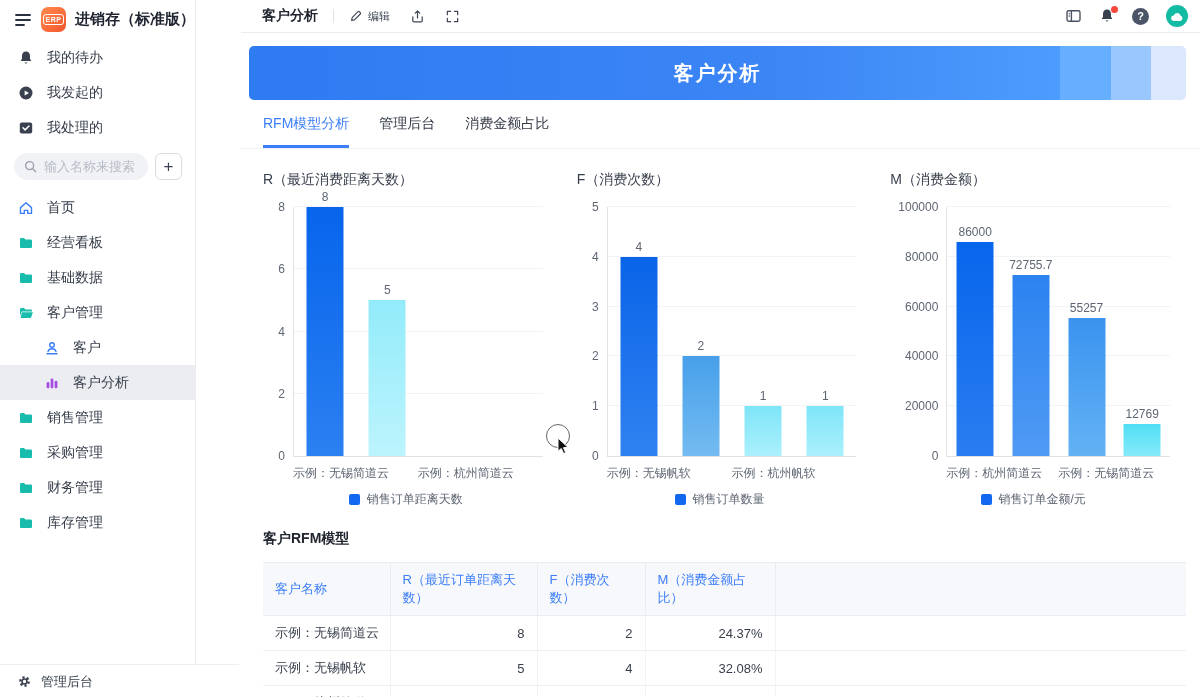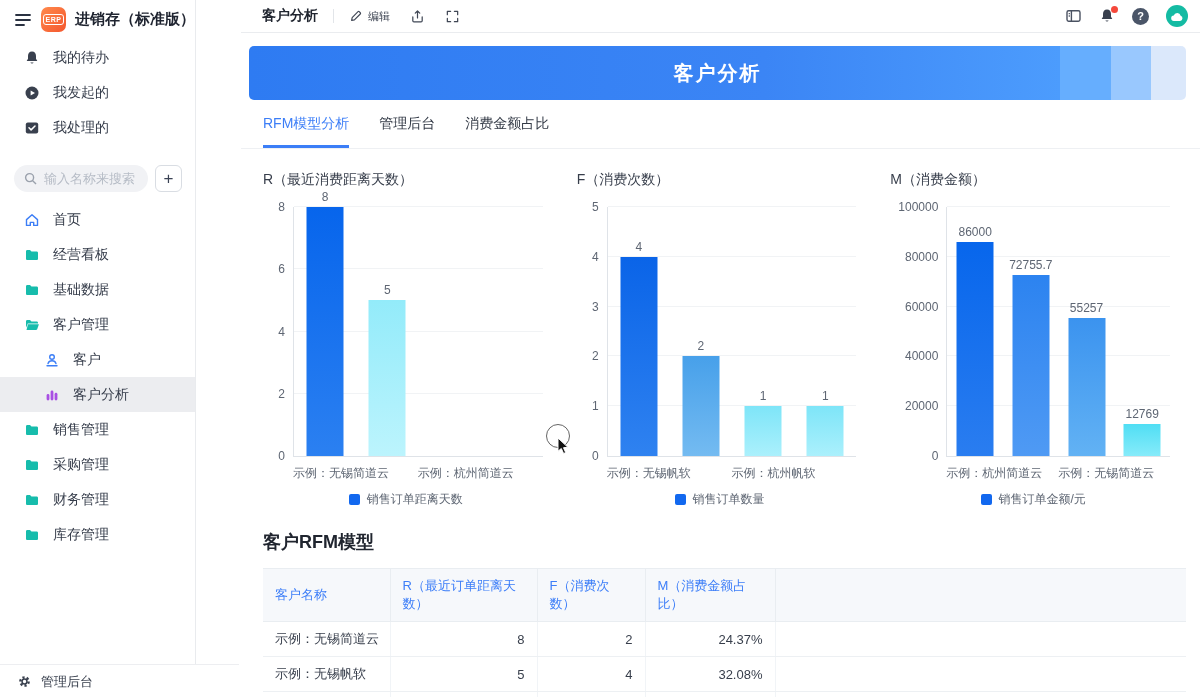--- a/index.html
+++ b/index.html
@@ -10,26 +10,26 @@
   
   .sidebar { position:absolute; left:0; top:0; width:196px; height:698px;
     background:#fff; border-right:1px solid #E9EBEE; }
   .app-row { display:flex; align-items:center; gap:9px; padding:7px 0 0 14px; height:32px; }
   .logo { width:25px; height:25px; border-radius:7px; background:linear-gradient(135deg,#FF8A4C,#F4572E);
     display:flex; align-items:center; justify-content:center; flex:none; }
   .logo-inner { border:1px solid #fff; border-radius:3px; color:#fff; font-size:7px; font-weight:bold;
     padding:1px 2px; line-height:1; letter-spacing:.5px; }
   .app-title { font-size:15px; font-weight:bold; color:#1F2430; }
   .w-list { margin-top:8px; }
-  .w-item, .nav-item { display:flex; align-items:center; gap:13px; height:35px; padding-left:24px;
+  .w-item, .nav-item { display:flex; align-items:center; gap:13px; height:35px; padding-left:18px;
     font-size:14px; color:#353C4A; cursor:pointer; }
   .nav-item.sub { padding-left:44px; }
   .nav-item.active { background:#ECEDF0; }
   .ic { flex:none; }
-  .search-row { display:flex; gap:7px; margin:20px 13px 10px 14px;text-align:right; }
+  .search-row { display:flex; gap:7px; margin:8px 13px 10px 14px;text-align:right; }
   .search-pill { flex:1; display:flex; align-items:center; gap:7px; background:#F1F2F5;
     border-radius:14px; height:27px; padding:0 10px; }
   .search-pill span { color:#B6BCC6; font-size:13px; }
   .add-btn { width:27px; height:27px; border:1px solid #D9DDE3; border-radius:6px; background:#fff;
     display:flex; align-items:center; justify-content:center; font-size:17px; color:#3A4254; cursor:pointer; }
   .sidebar-footer { position:absolute; bottom:0; left:0; width:239px; height:34px;
     border-top:1px solid #EDEEF1; display:flex; align-items:center; gap:9px; padding-left:17px;
     font-size:13px; color:#353C4A; cursor:pointer; background:#fff; }
 
   
@@ -78,21 +78,21 @@
     color:#5E6673; white-space:nowrap; line-height:1; }
   .xlabels { display:flex; margin-top:8px; margin-left:30px; margin-right:6px; }
   .chart[data-chart-idx="2"] .xlabels { margin-left:56px; }
   .xlabel { flex:1; text-align:center; font-size:12px; color:#5E6673; white-space:nowrap; height:16px; }
   .legend { display:flex; justify-content:center; align-items:center; gap:7px; margin-top:12px;
     font-size:12px; color:#5E6673; height:13px; }
   .legend-swatch { width:11px; height:11px; border-radius:2px; background:#1268EF; }
 
   
   .table-section { padding:24px 14px 0 22px; }
-  .table-title { font-size:18px; font-weight:bold; color:#20252F; margin-bottom:14px; }
+  .table-title { font-size:14px; font-weight:bold; color:#20252F; margin-bottom:14px; }
   table { width:100%; border-collapse:collapse; font-size:13px; table-layout:fixed; }
   th { background:#F6F8FB; color:#3D7EF8; font-weight:normal; text-align:left;
     padding:8px 12px; border:1px solid #E9EDF1; border-left:none; }
   th:last-child { border-right:none; }
   td { padding:8px 12px; border-bottom:1px solid #EDF0F3; border-right:1px solid #F1F4F7;
     color:#373E4B; white-space:nowrap; overflow:hidden; }
   td:last-child { border-right:none; }
   td.num { text-align:right; }
 
   

